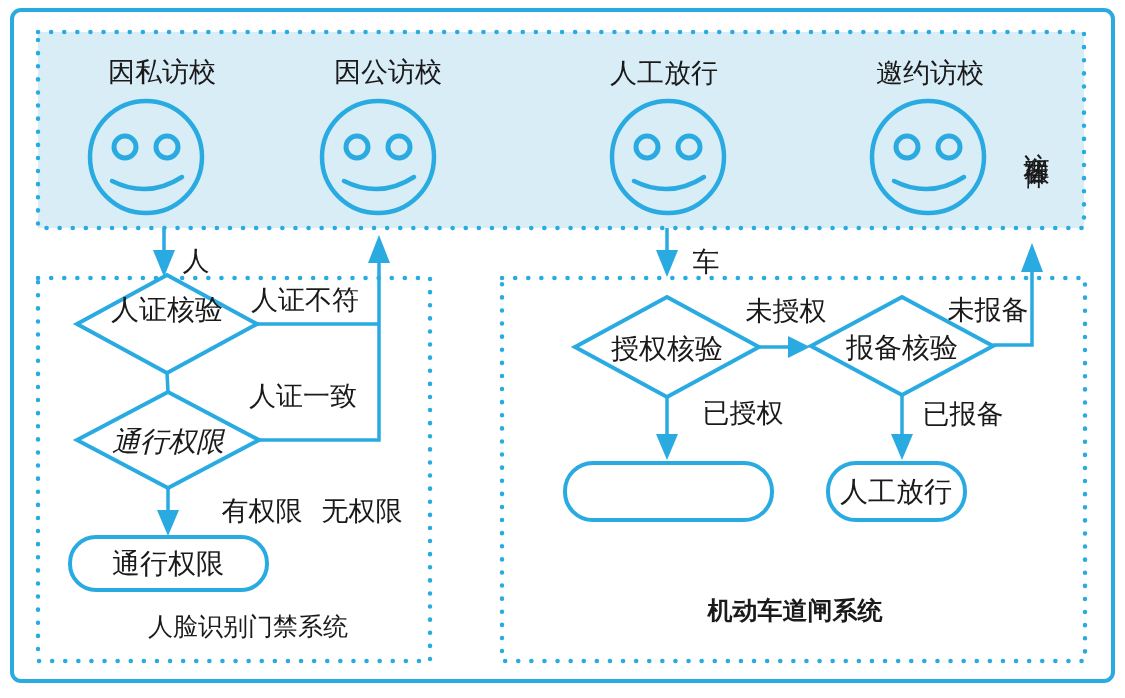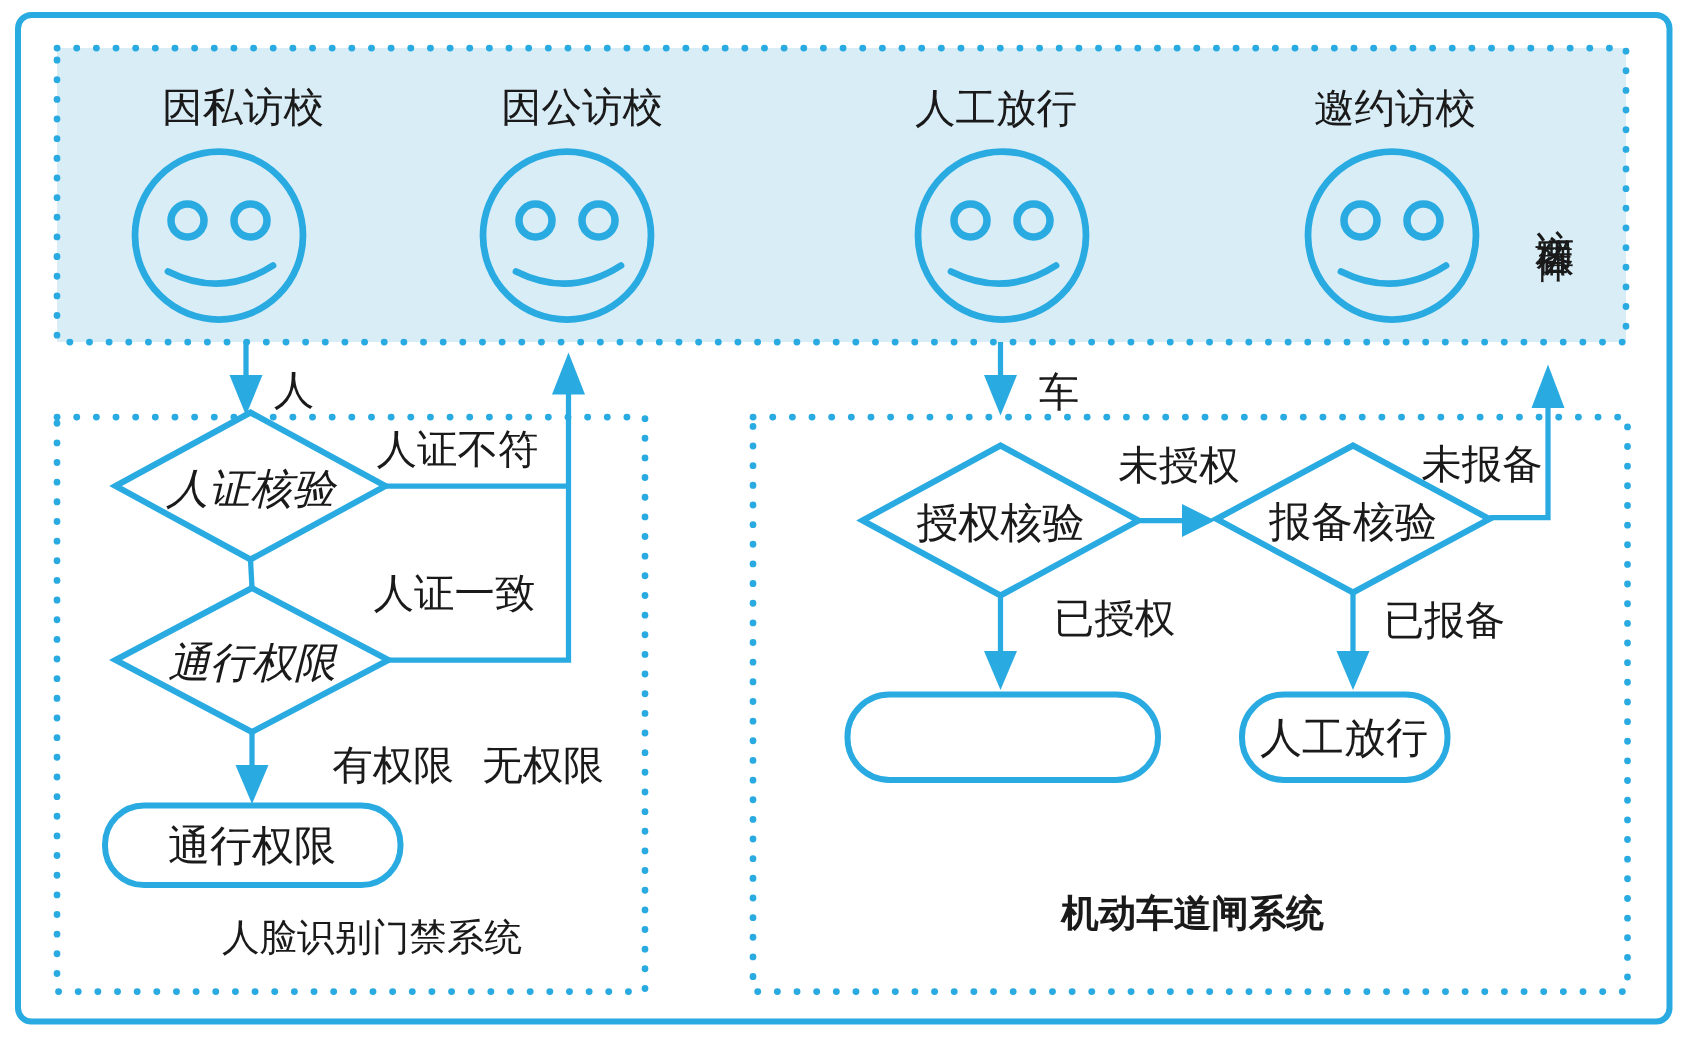--- a/index.html
+++ b/index.html
@@ -117,21 +117,21 @@
 
   <div class="lbl t27" style="left:162px;top:72px;">因私访校</div>
   <div class="lbl t27" style="left:388px;top:72px;">因公访校</div>
   <div class="lbl t27" style="left:664px;top:73px;">人工放行</div>
   <div class="lbl t27" style="left:930px;top:73px;">邀约访校</div>
   <div class="lbl vert" style="left:1037px;top:139px;">访客群体</div>
 
   <div class="lbl t27" style="left:196px;top:261px;">人</div>
   <div class="lbl t27" style="left:706px;top:262px;">车</div>
 
-  <div class="lbl t28" style="left:167px;top:326px;font-style:italic;">人证核验</div>
+  <div class="lbl t28" style="left:167px;top:310px;">人证核验</div>
   <div class="lbl t28" style="left:168px;top:442px;font-style:italic;">通行权限</div>
   <div class="lbl t28" style="left:667px;top:349px;">授权核验</div>
   <div class="lbl t28" style="left:902px;top:348px;">报备核验</div>
 
   <div class="lbl t27" style="left:305px;top:300px;">人证不符</div>
   <div class="lbl t27" style="left:303px;top:396px;">人证一致</div>
   <div class="lbl t27" style="left:262px;top:511px;">有权限</div>
   <div class="lbl t27" style="left:362px;top:511px;">无权限</div>
   <div class="lbl t27" style="left:786px;top:311px;">未授权</div>
   <div class="lbl t27" style="left:988px;top:310px;">未报备</div>

